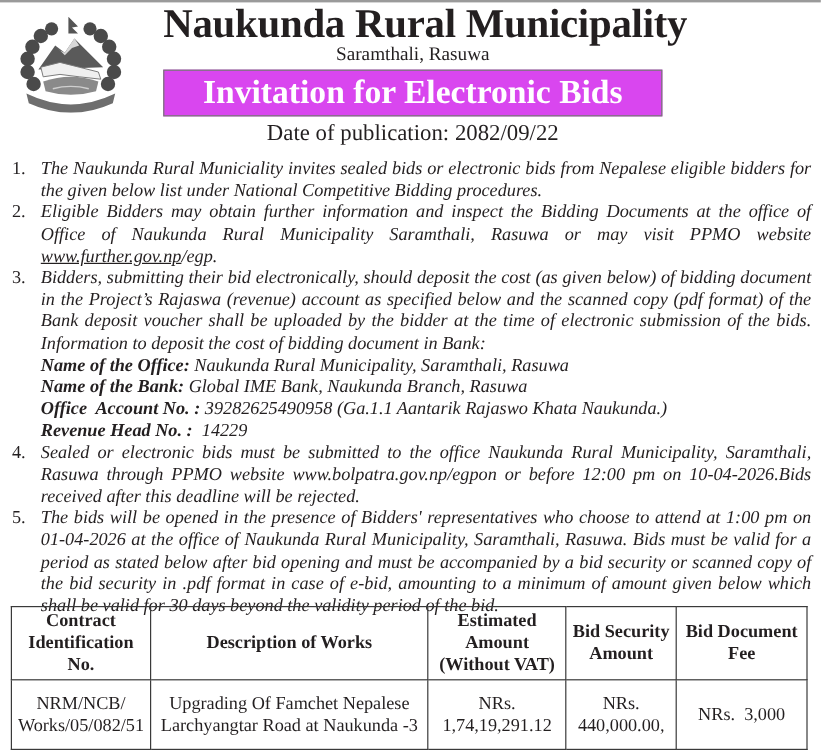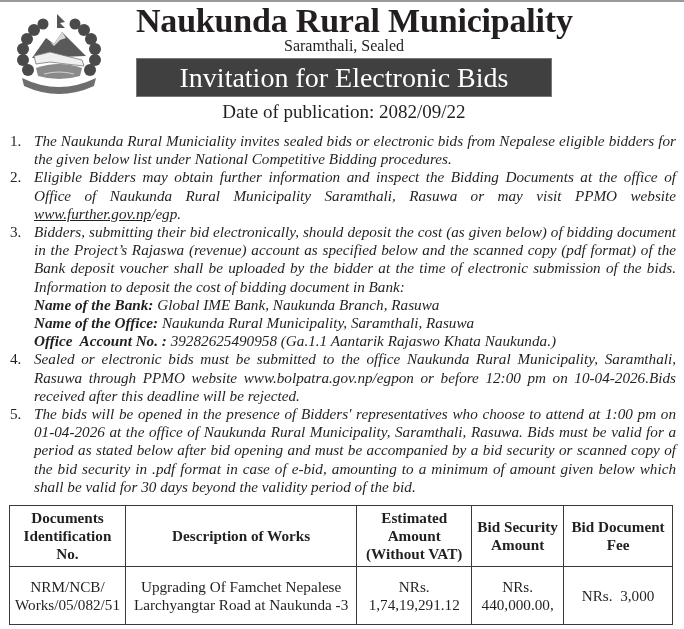--- a/index.html
+++ b/index.html
@@ -14,23 +14,23 @@
     position: absolute; left: 136px; width: 416px; top: 4px;
     text-align: center; font-weight: bold; font-size: 34px; line-height: 34px; letter-spacing: -0.2px;
     white-space: nowrap;
   }
   .subtitle {
     position: absolute; left: 136px; width: 416px; top: 37px;
     text-align: center; font-size: 16px; line-height: 18px;
   }
   .banner {
     position: absolute; left: 136px; top: 58px; width: 416px; height: 39px;
-    background: #404040; border: 1px solid #777;
+    background: #d946ef; border: 1px solid #777;
     box-sizing: border-box;
-    color: #ffffff; font-weight: normal; font-size: 28px; line-height: 37px; text-align: center;
+    color: #ffffff; font-weight: bold; font-size: 28px; line-height: 37px; text-align: center;
     white-space: nowrap;
   }
   .pubdate {
     position: absolute; left: 136px; width: 416px; top: 103px;
     text-align: center; font-size: 19px; line-height: 18px;
   }
   .list {
     position: absolute; left: 0; top: 132px; width: 684px;
     font-size: 15.2px; line-height: 18.2px;
   }
@@ -79,39 +79,40 @@
   <path d="M22 46 L36 26 L44 32 L52 20 L62 30 L76 44 Z" fill="#5a5a5a"></path>
   <path d="M36 26 L40 30 L44 32 L48 26 L52 20 L56 26 L50 28 L44 34 Z" fill="#d8d8d8"></path>
 
   <path d="M24 44 L40 40 L56 44 L72 48 L74 54 L56 52 L40 50 L26 52 Z" fill="#f0f0f0" stroke="#777" stroke-width="0.8"></path>
 
   <path d="M26 56 Q49 48 72 56 L70 64 Q49 70 28 64 Z" fill="#8a8a8a"></path>
   <path d="M34 62 Q49 58 64 62" stroke="#cfcfcf" stroke-width="1.2" fill="none"></path>
 </svg>
 
 <div class="title">Naukunda Rural Municipality</div>
-<div class="subtitle">Saramthali, Sealed</div>
+<div class="subtitle">Saramthali, Rasuwa</div>
 <div class="banner">Invitation for Electronic Bids</div>
 <div class="pubdate">Date of publication: 2082/09/22</div>
 
 <div class="list">
   <div class="item">
     <span class="num">1.</span>
     <p>The Naukunda Rural Municiality invites sealed bids or electronic bids from Nepalese eligible bidders for the given below list under National Competitive Bidding procedures.</p>
   </div>
   <div class="item">
     <span class="num">2.</span>
     <p><span>Eligible Bidders may obtain further information and inspect the Bidding Documents at the office of Office of Naukunda Rural Municipality Saramthali, Rasuwa or may visit PPMO website </span><span class="link">www.further.gov.np</span><span>/egp.</span></p>
   </div>
   <div class="item">
     <span class="num">3.</span>
     <p>Bidders, submitting their bid electronically, should deposit the cost (as given below) of bidding document in the Project’s Rajaswa (revenue) account as specified below and the scanned copy (pdf format) of the Bank deposit voucher shall be uploaded by the bidder at the time of electronic submission of the bids. Information to deposit the cost of bidding document in Bank:</p>
+    <p class="kv"><b>Name of the Office:</b><span> Naukunda Rural Municipality, Saramthali, Rasuwa</span></p>
     <p class="kv"><b>Name of the Bank:</b><span> Global IME Bank, Naukunda Branch, Rasuwa</span></p>
-    <p class="kv"><b>Name of the Office:</b><span> Naukunda Rural Municipality, Saramthali, Rasuwa</span></p>
     <p class="kv"><b style="white-space:pre">Office  Account No. :</b><span> 39282625490958 (Ga.1.1 Aantarik Rajaswo Khata Naukunda.)</span></p>
+    <p class="kv"><b>Revenue Head No. :</b><span style="white-space:pre">  14229</span></p>
   </div>
   <div class="item">
     <span class="num">4.</span>
     <p>Sealed or electronic bids must be submitted to the office Naukunda Rural Municipality, Saramthali, Rasuwa through PPMO website www.bolpatra.gov.np/egpon or before 12:00 pm on 10-04-2026.Bids received after this deadline will be rejected.</p>
   </div>
   <div class="item">
     <span class="num">5.</span>
     <p>The bids will be opened in the presence of Bidders' representatives who choose to attend at 1:00 pm on 01-04-2026 at the office of Naukunda Rural Municipality, Saramthali, Rasuwa. Bids must be valid for a period as stated below after bid opening and must be accompanied by a bid security or scanned copy of the bid security in .pdf format in case of e-bid, amounting to a minimum of amount given below which shall be valid for 30 days beyond the validity period of the bid.</p>
   </div>
 </div>
@@ -119,21 +120,21 @@
 <table class="bids">
   <colgroup>
     <col style="width:116px">
       <col style="width:232px">
       <col style="width:115px">
       <col style="width:92px">
       <col style="width:109px">
   </colgroup>
   <thead>
     <tr>
-      <th><span>Documents</span><br><span>Identification</span><br><span>No.</span></th>
+      <th><span>Contract</span><br><span>Identification</span><br><span>No.</span></th>
       <th><span>Description of Works</span></th>
       <th><span>Estimated</span><br><span>Amount</span><br><span>(Without VAT)</span></th>
       <th><span>Bid Security</span><br><span>Amount</span></th>
       <th><span>Bid Document</span><br><span>Fee</span></th>
     </tr>
   </thead>
   <tbody>
     <tr>
       <td><span>NRM/NCB/</span><br><span>Works/05/082/51</span></td>
       <td><span>Upgrading Of Famchet Nepalese</span><br><span>Larchyangtar Road at Naukunda -3</span></td>

